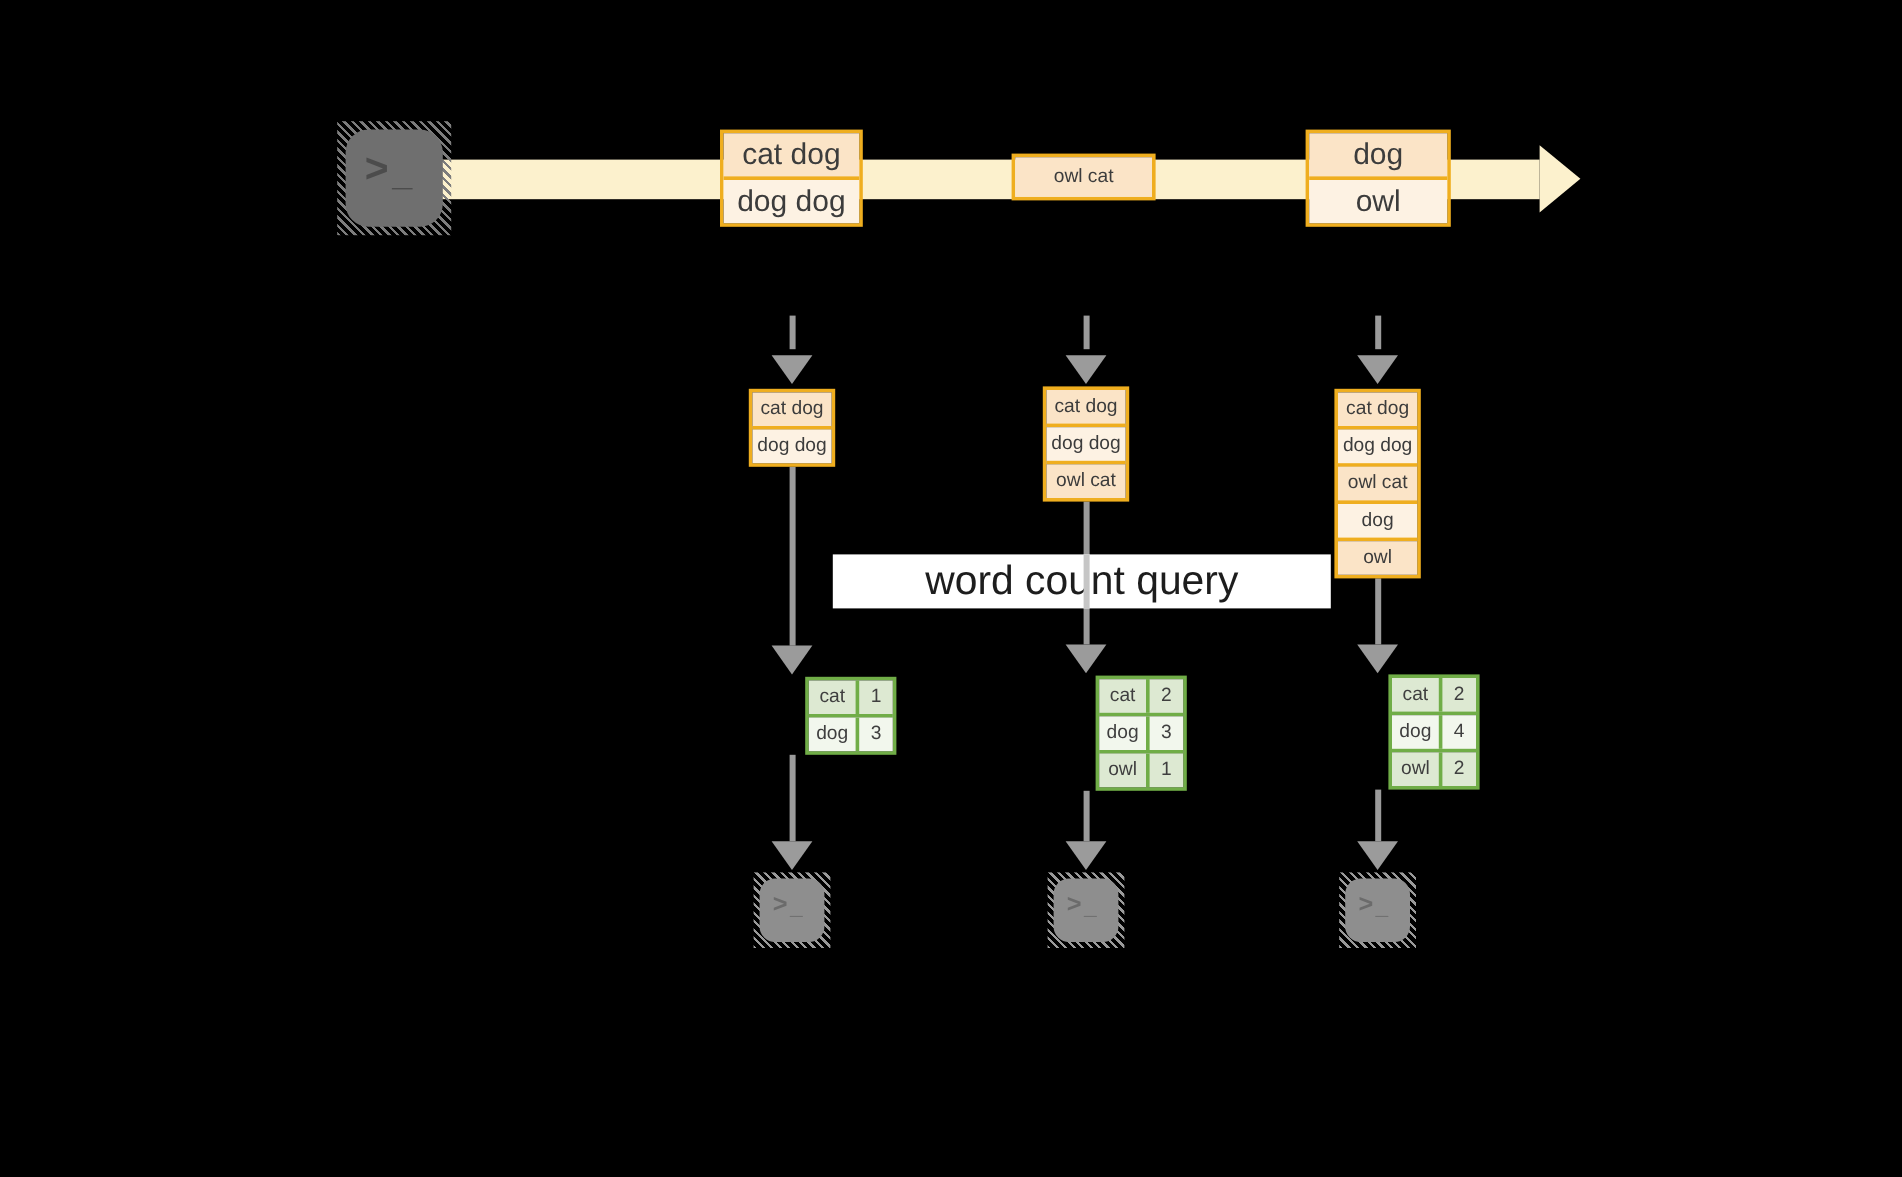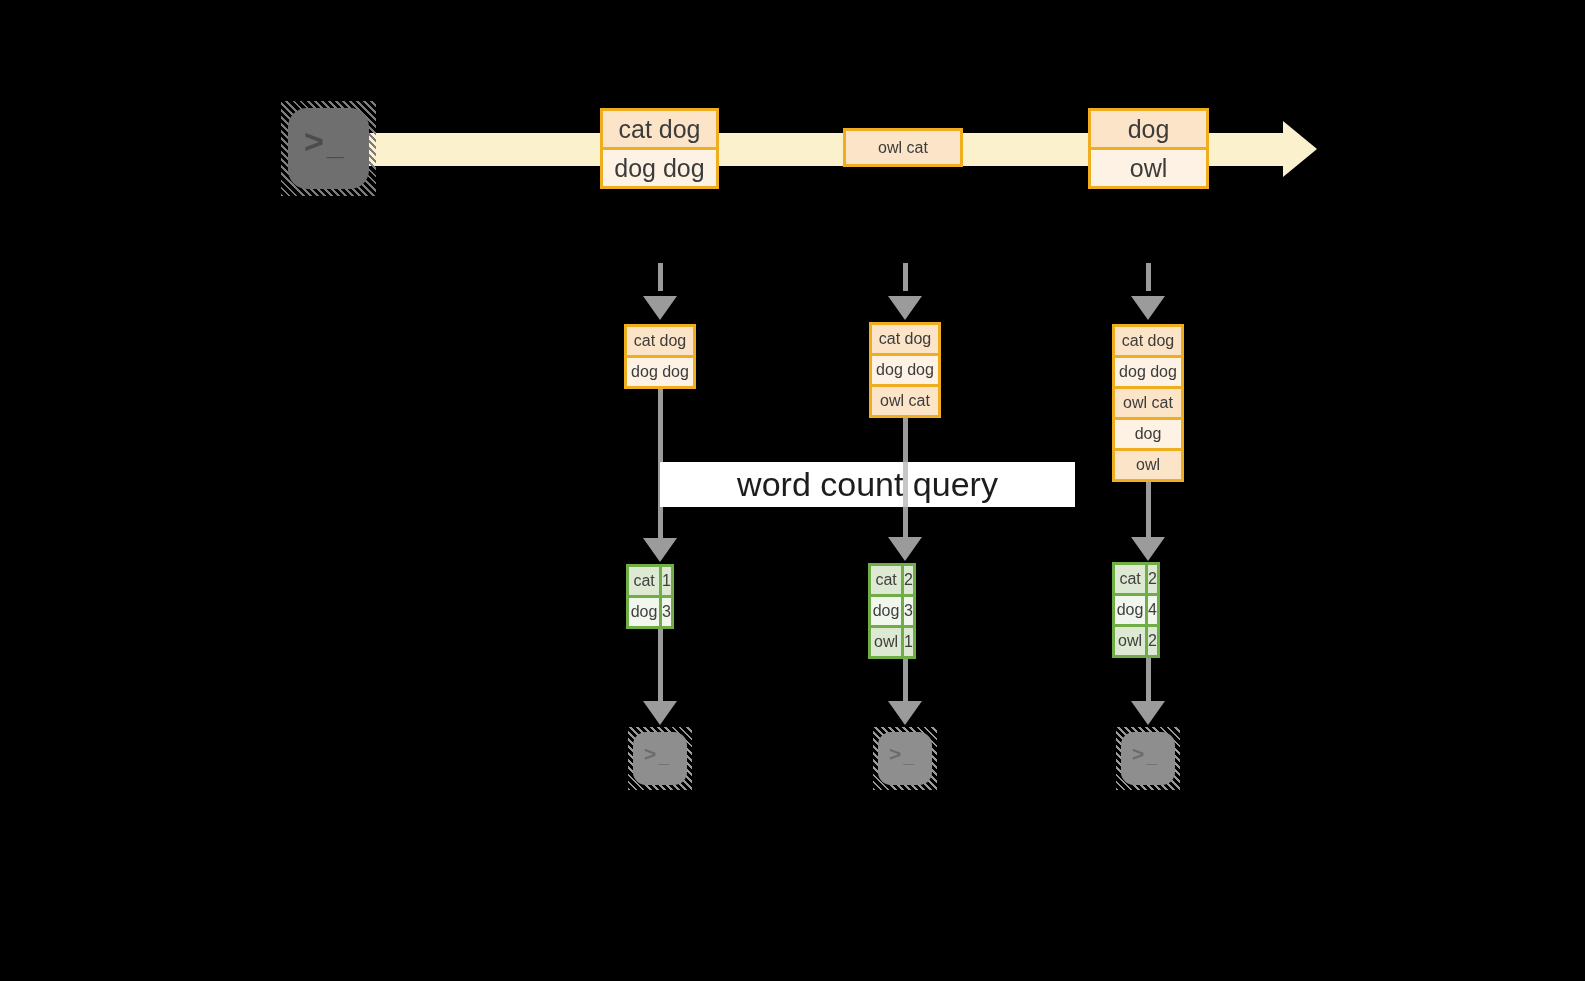--- a/index.html
+++ b/index.html
@@ -21,36 +21,36 @@
   .peach { background: #fbe4c7; }
   .cream { background: #fdf2e3; }
   .batch .orow { height: 39px; font-size: 25px; }
   .batch .orow:last-child { height: 36px; }
   .batch-single .orow { height: 33px; }
   .stack { width: 72px; }
   .stack .orow { height: 31px; font-size: 16px; }
   .stack .orow:last-child { height: 28px; }
 
   
-  .gtable { position: absolute; border: 3px solid #70ad47; display: flex; flex-direction: column; width: 48px; z-index: 3; }
+  .gtable { position: absolute; border: 3px solid #70ad47; display: flex; flex-direction: column; width: 76px; z-index: 3; margin-left: 45px; }
   .grow { display: flex; height: 31px; border-bottom: 3px solid #70ad47; }
   .grow:last-child { height: 28px; border-bottom: none; }
   .g-light { background: #dde9d2; }
   .g-lighter { background: #f2f7ed; }
   .grow .w { width: 42px; border-right: 3px solid #70ad47; display: flex; align-items: center; justify-content: center; font-size: 16px; color: #3f3f3f; }
   .grow .n { flex: 1; display: flex; align-items: center; justify-content: center; font-size: 16px; color: #3f3f3f; }
 
   
   .varrow { position: absolute; width: 36px; display: flex; flex-direction: column; align-items: center; z-index: 1; }
   .shaft { width: 5px; background: #9b9b9b; }
   .dashgap { height: 5px; }
   .head { width: 0; height: 0; border-left: 17px solid transparent; border-right: 17px solid transparent; border-top: 24px solid #9b9b9b; }
 
   
-  .qlabel { position: absolute; left: 660px; top: 462px; width: 415px; height: 45px; background: #ffffff; z-index: 2;
+  .qlabel { position: absolute; left: 694px; top: 462px; width: 415px; height: 45px; background: #ffffff; z-index: 2;
     display: flex; align-items: center; justify-content: center; font-size: 34px; color: #1d1d1d; }
   .line-through-label { position: absolute; left: 903px; top: 462px; width: 5px; height: 45px; background: #c6c6c6; z-index: 2; }
 
   
   .term { position: absolute; z-index: 3; background: repeating-linear-gradient(45deg, #7d7d7d 0 2px, transparent 2px 5px); }
   .term-inner { position: absolute; display: flex; align-items: flex-start; }
   .term-src { left: 281px; top: 101px; width: 95px; height: 95px; }
   .term-src .term-inner { inset: 7px; border-radius: 19px; background: #6f6f6f; }
   .term-src .g1 { font-weight: bold; font-size: 34px; line-height: 1; color: #4c4c4c; margin: 16px 0 0 16px; }
   .term-src .g2 { font-weight: bold; font-size: 30px; line-height: 1; color: #4c4c4c; margin: 22px 0 0 3px; }

